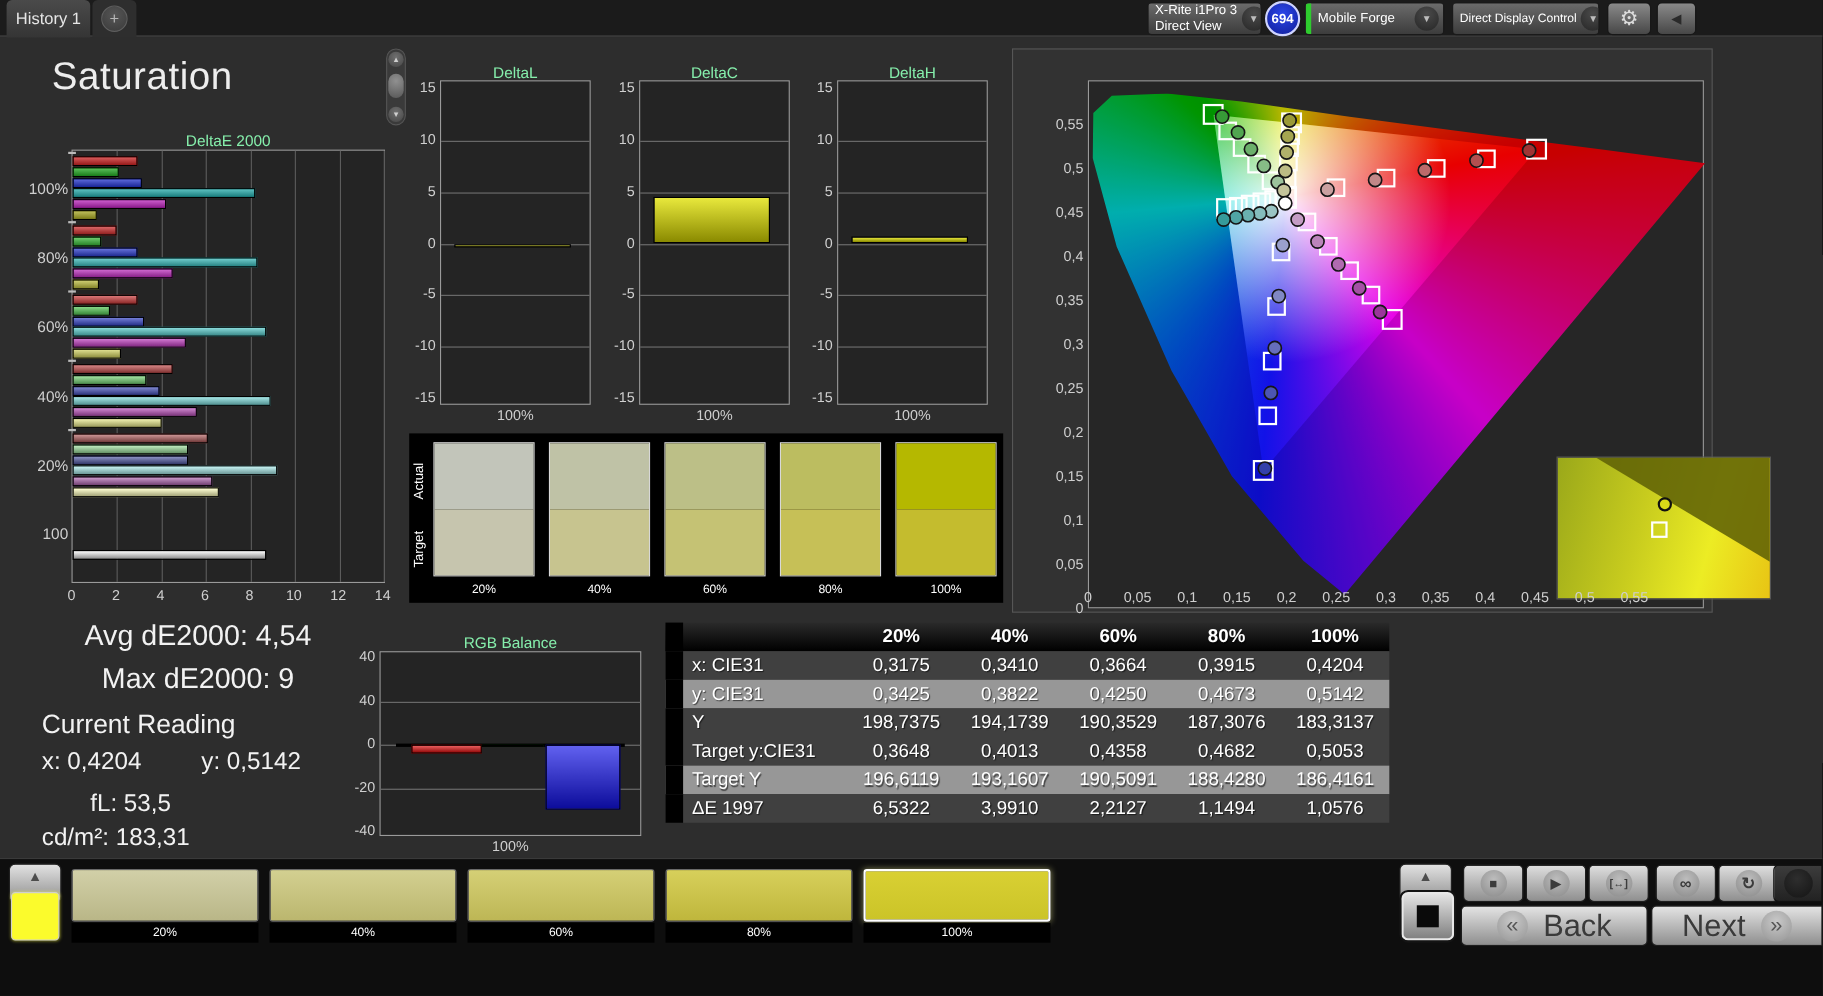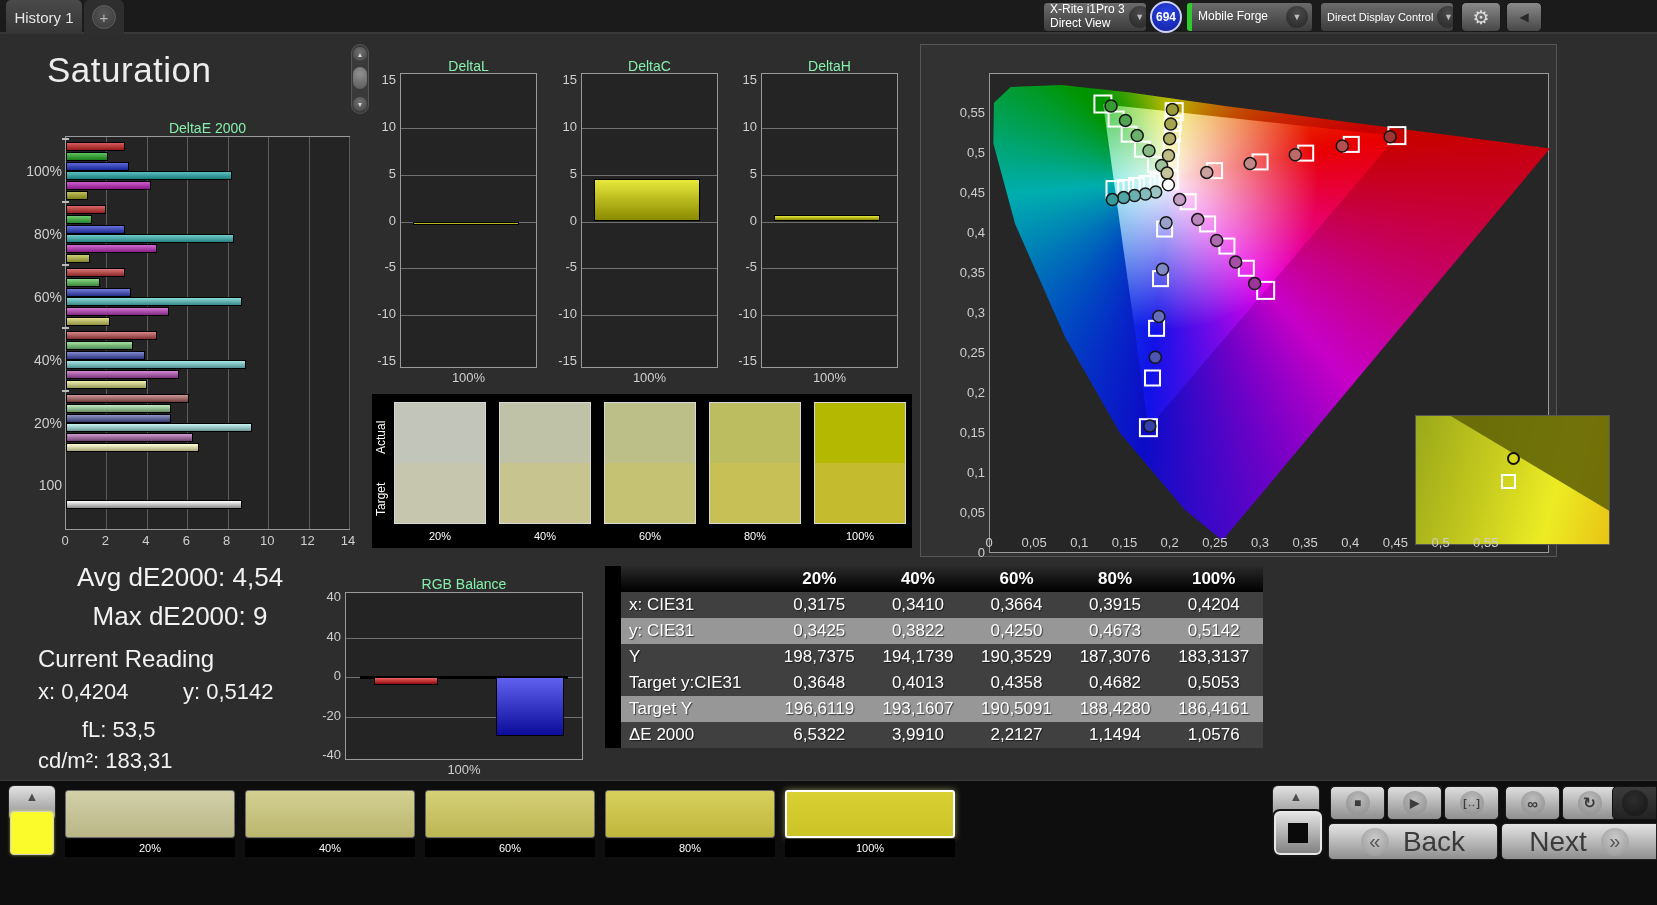--- a/index.html
+++ b/index.html
@@ -452,21 +452,21 @@
       </div>
       <div class="trow r-light">
         <div class="lab">Target Y</div>
         <div class="val">196,6119</div>
         <div class="val">193,1607</div>
         <div class="val">190,5091</div>
         <div class="val">188,4280</div>
         <div class="val">186,4161</div>
       </div>
       <div class="trow r-dark">
-        <div class="lab">ΔE 2000</div>
+        <div class="lab">ΔE 1997</div>
         <div class="val">6,5322</div>
         <div class="val">3,9910</div>
         <div class="val">2,2127</div>
         <div class="val">1,1494</div>
         <div class="val">1,0576</div>
       </div>
     </div>
 
   <div id="bottombar">
     <div class="expand-btn" style="left:8px;top:4px;">

